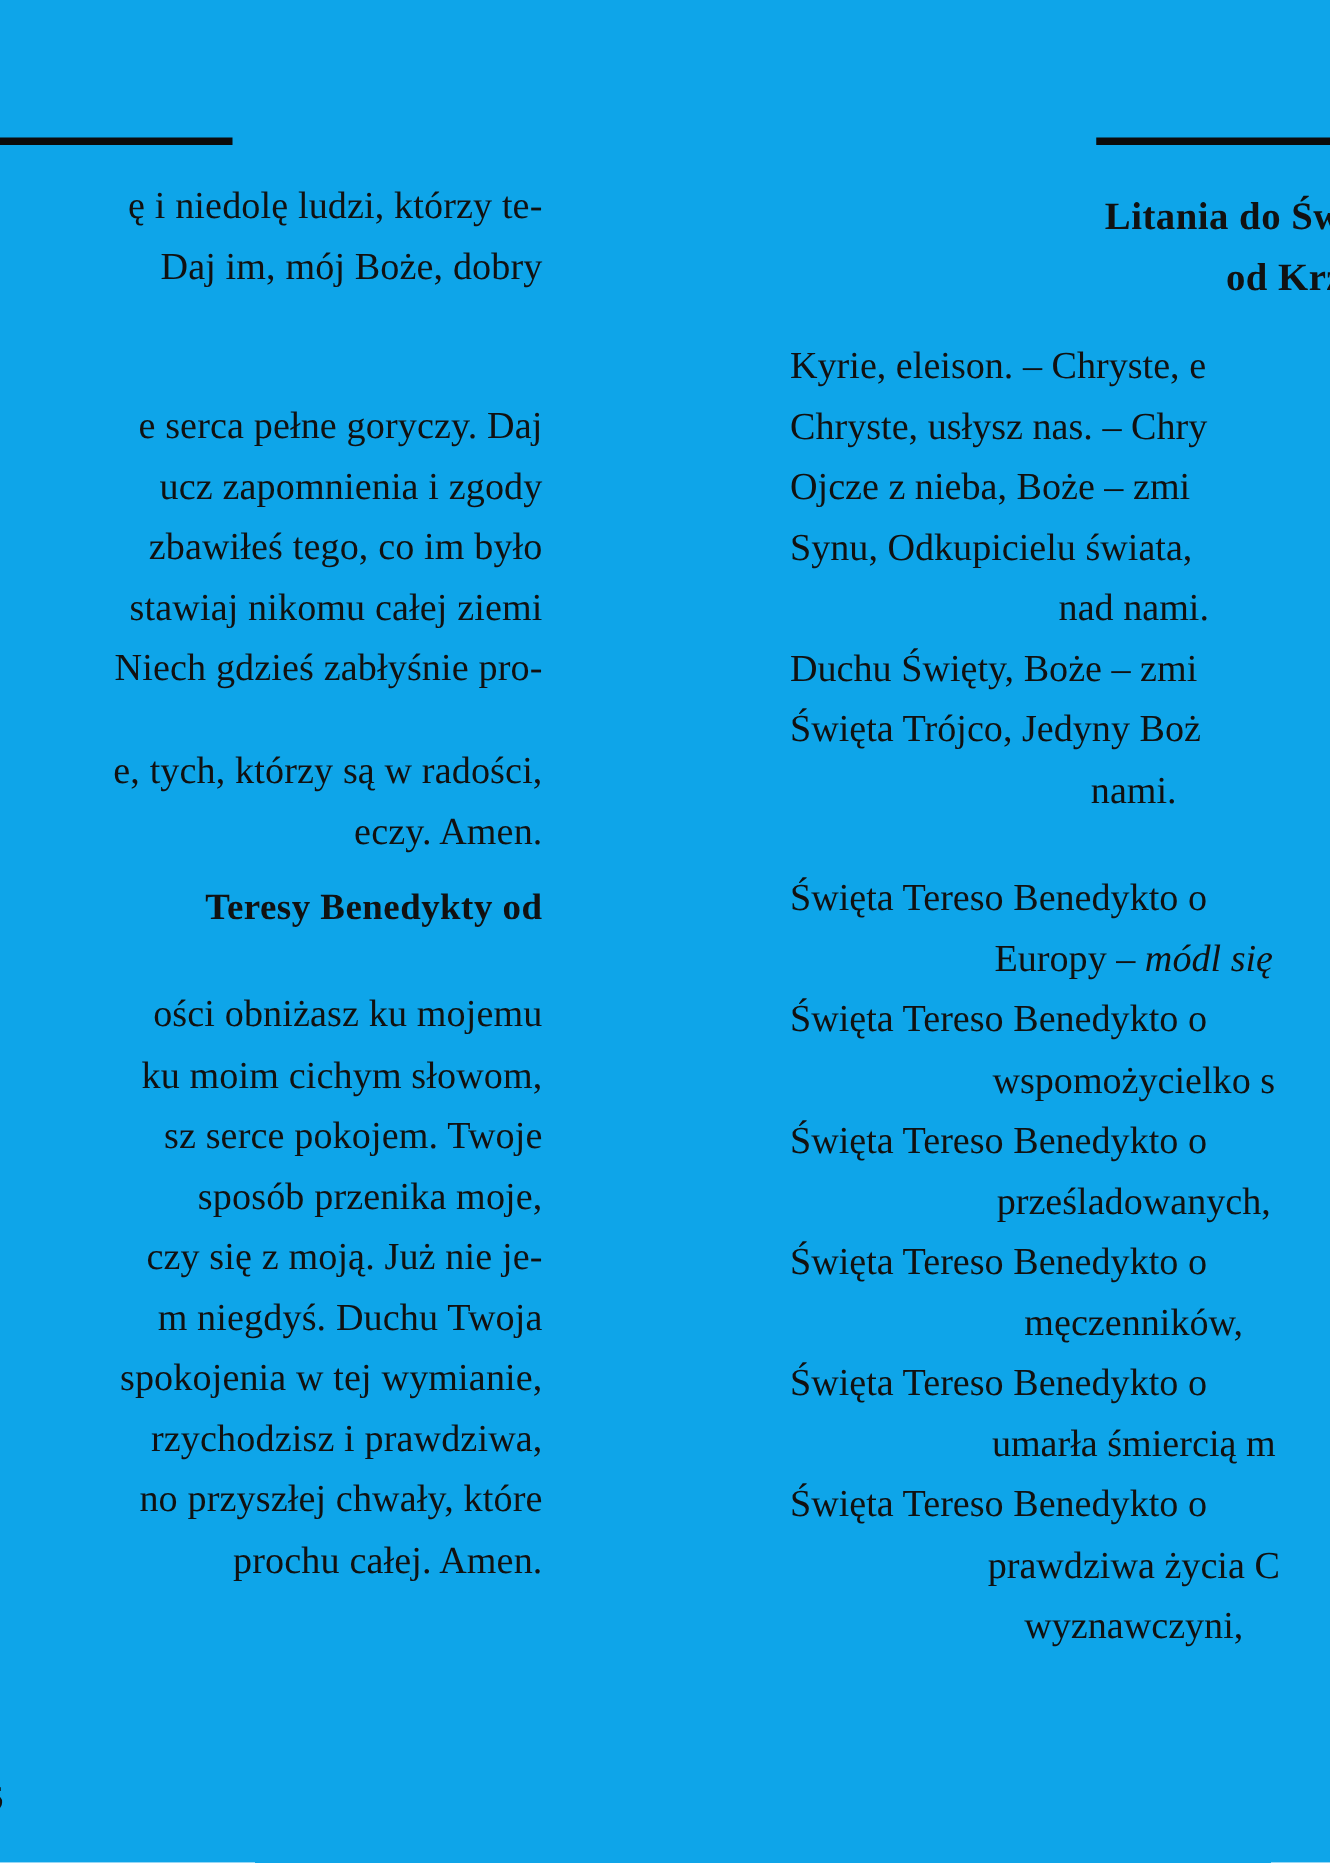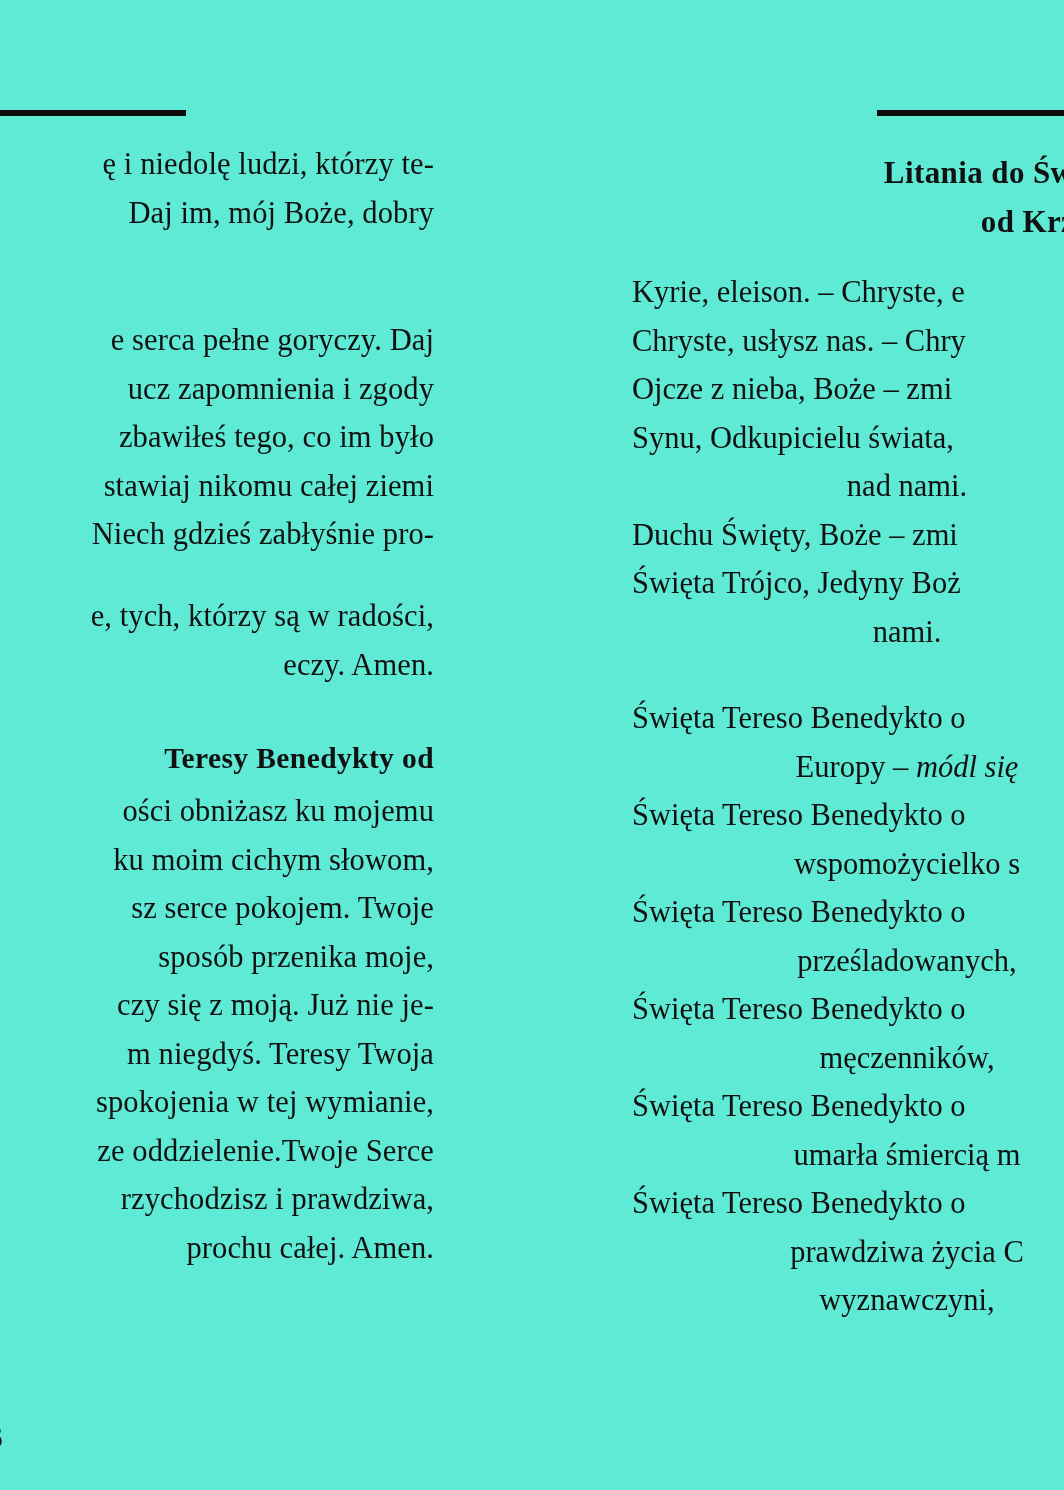--- a/index.html
+++ b/index.html
@@ -9,21 +9,21 @@
     background: #ffffff;
   }
   body {
     font-family: "Liberation Serif", "DejaVu Serif", serif;
   }
 
   .page-scan {
     position: relative;
     width: 1064px;
     height: 1490px;
-    background: #5eead4;
+    background: #0ea5e9;
     overflow: hidden;
     color: #111111;
   }
 
   
   .page-col {
     position: absolute;
     top: 0;
     height: 1490px;
     overflow: hidden;
@@ -62,21 +62,21 @@
   .section-heading {
     position: absolute;
     right: 36px;
     text-align: right;
     font-weight: bold;
     font-size: 29.5px;
     line-height: 48px;
     letter-spacing: 0.4px;
     white-space: nowrap;
   }
-  .lc-heading { top: 734px; margin-left: 20px; }
+  .lc-heading { top: 702px; margin-left: 20px; }
 
   
   .litany-title {
     position: absolute;
     left: 48px;
     top: 148px;
     width: 760px;
     text-align: center;
     font-weight: bold;
     font-size: 31px;
@@ -142,24 +142,24 @@
     <div class="section-heading lc-heading">
       <span class="para-line">Teresy Benedykty od</span>
     </div>
 
     <div class="text-block lc-p5">
       <span class="para-line">ości obniżasz ku mojemu</span>
       <span class="para-line">ku moim cichym słowom,</span>
       <span class="para-line">sz serce pokojem. Twoje</span>
       <span class="para-line"> sposób przenika moje,</span>
       <span class="para-line">czy się z moją. Już nie je-</span>
-      <span class="para-line">m niegdyś. Teresy Twoja</span>
+      <span class="para-line">m niegdyś. Duchu Twoja</span>
       <span class="para-line">spokojenia w tej wymianie,</span>
-      <span class="para-line">ze oddzielenie.Twoje Serce</span>
       <span class="para-line">rzychodzisz i prawdziwa,</span>
+      <span class="para-line">no przyszłej chwały, które</span>
       <span class="para-line">prochu całej. Amen.</span>
     </div>
 
     <div class="folio left">6</div>
   </div>
 
   <div class="page-col right">
 
     <div class="header-rule right"></div>
 

